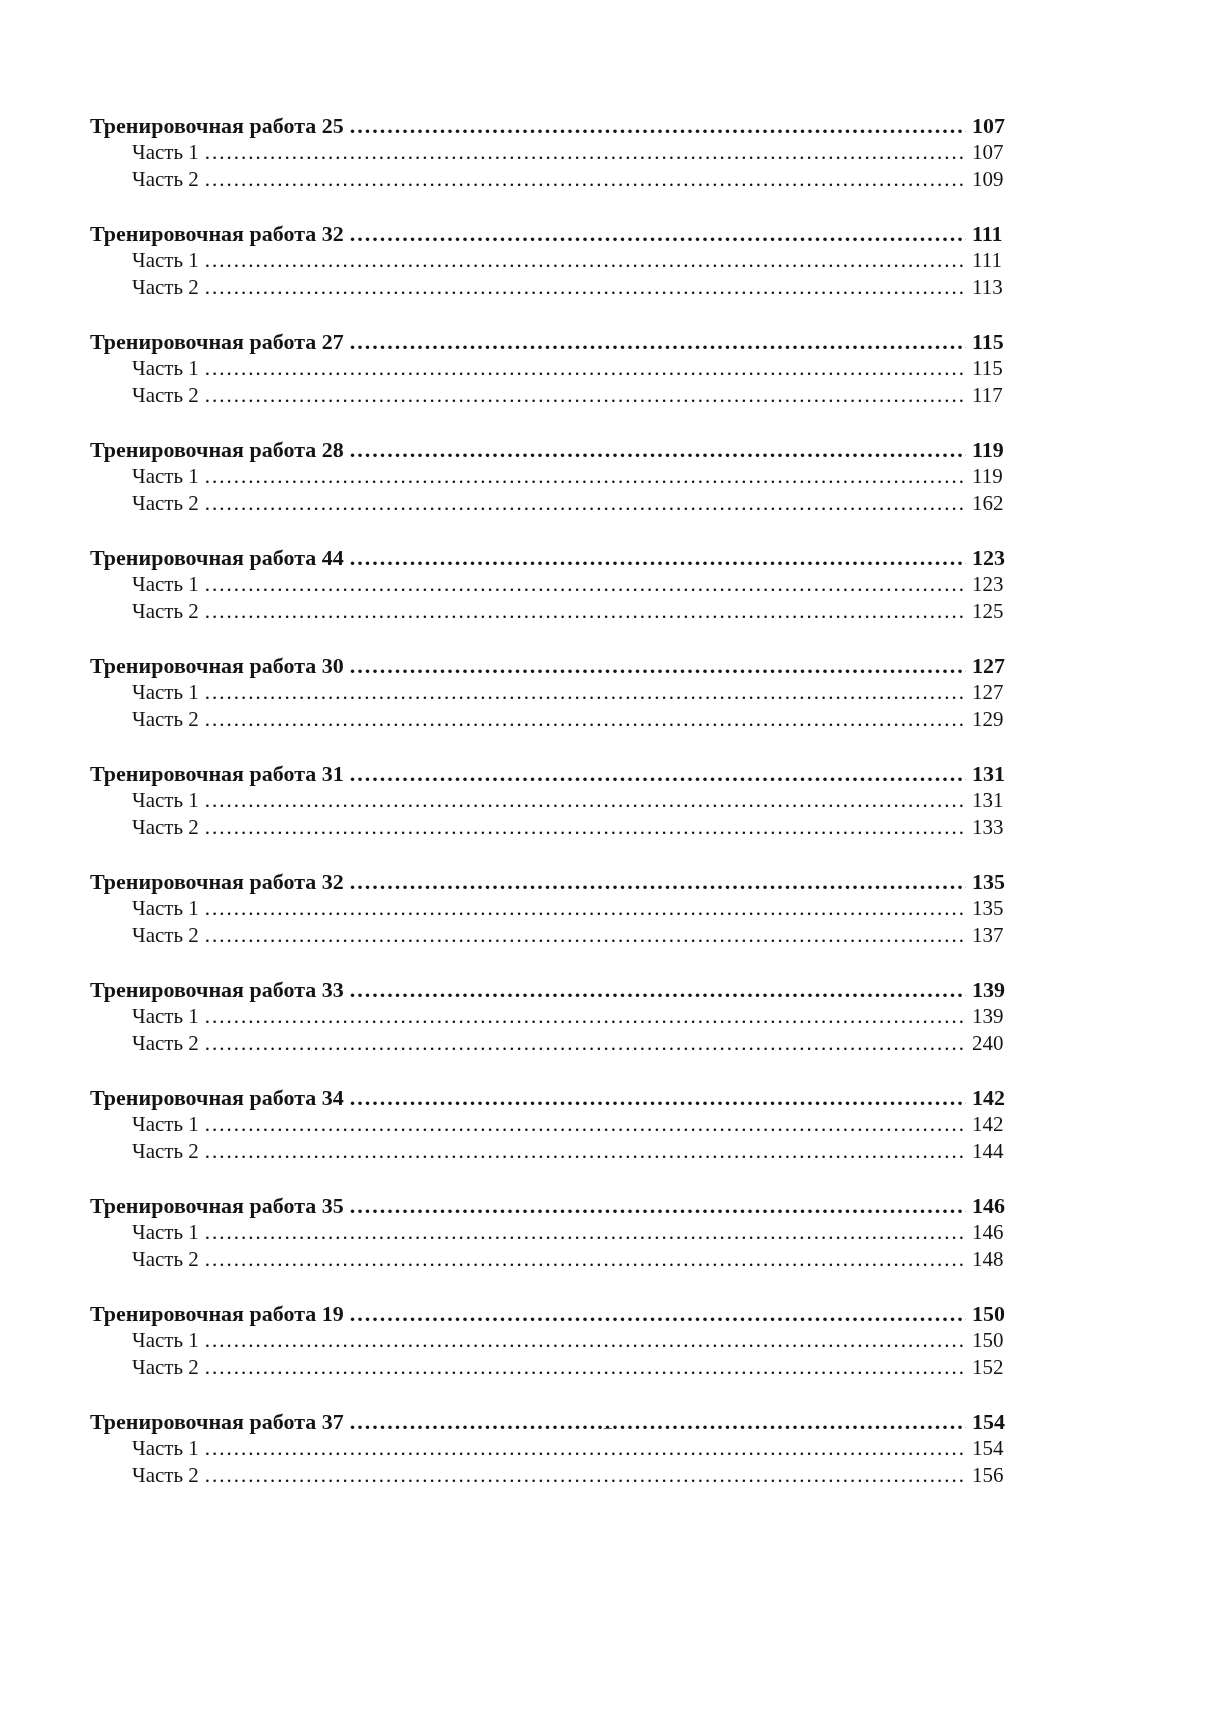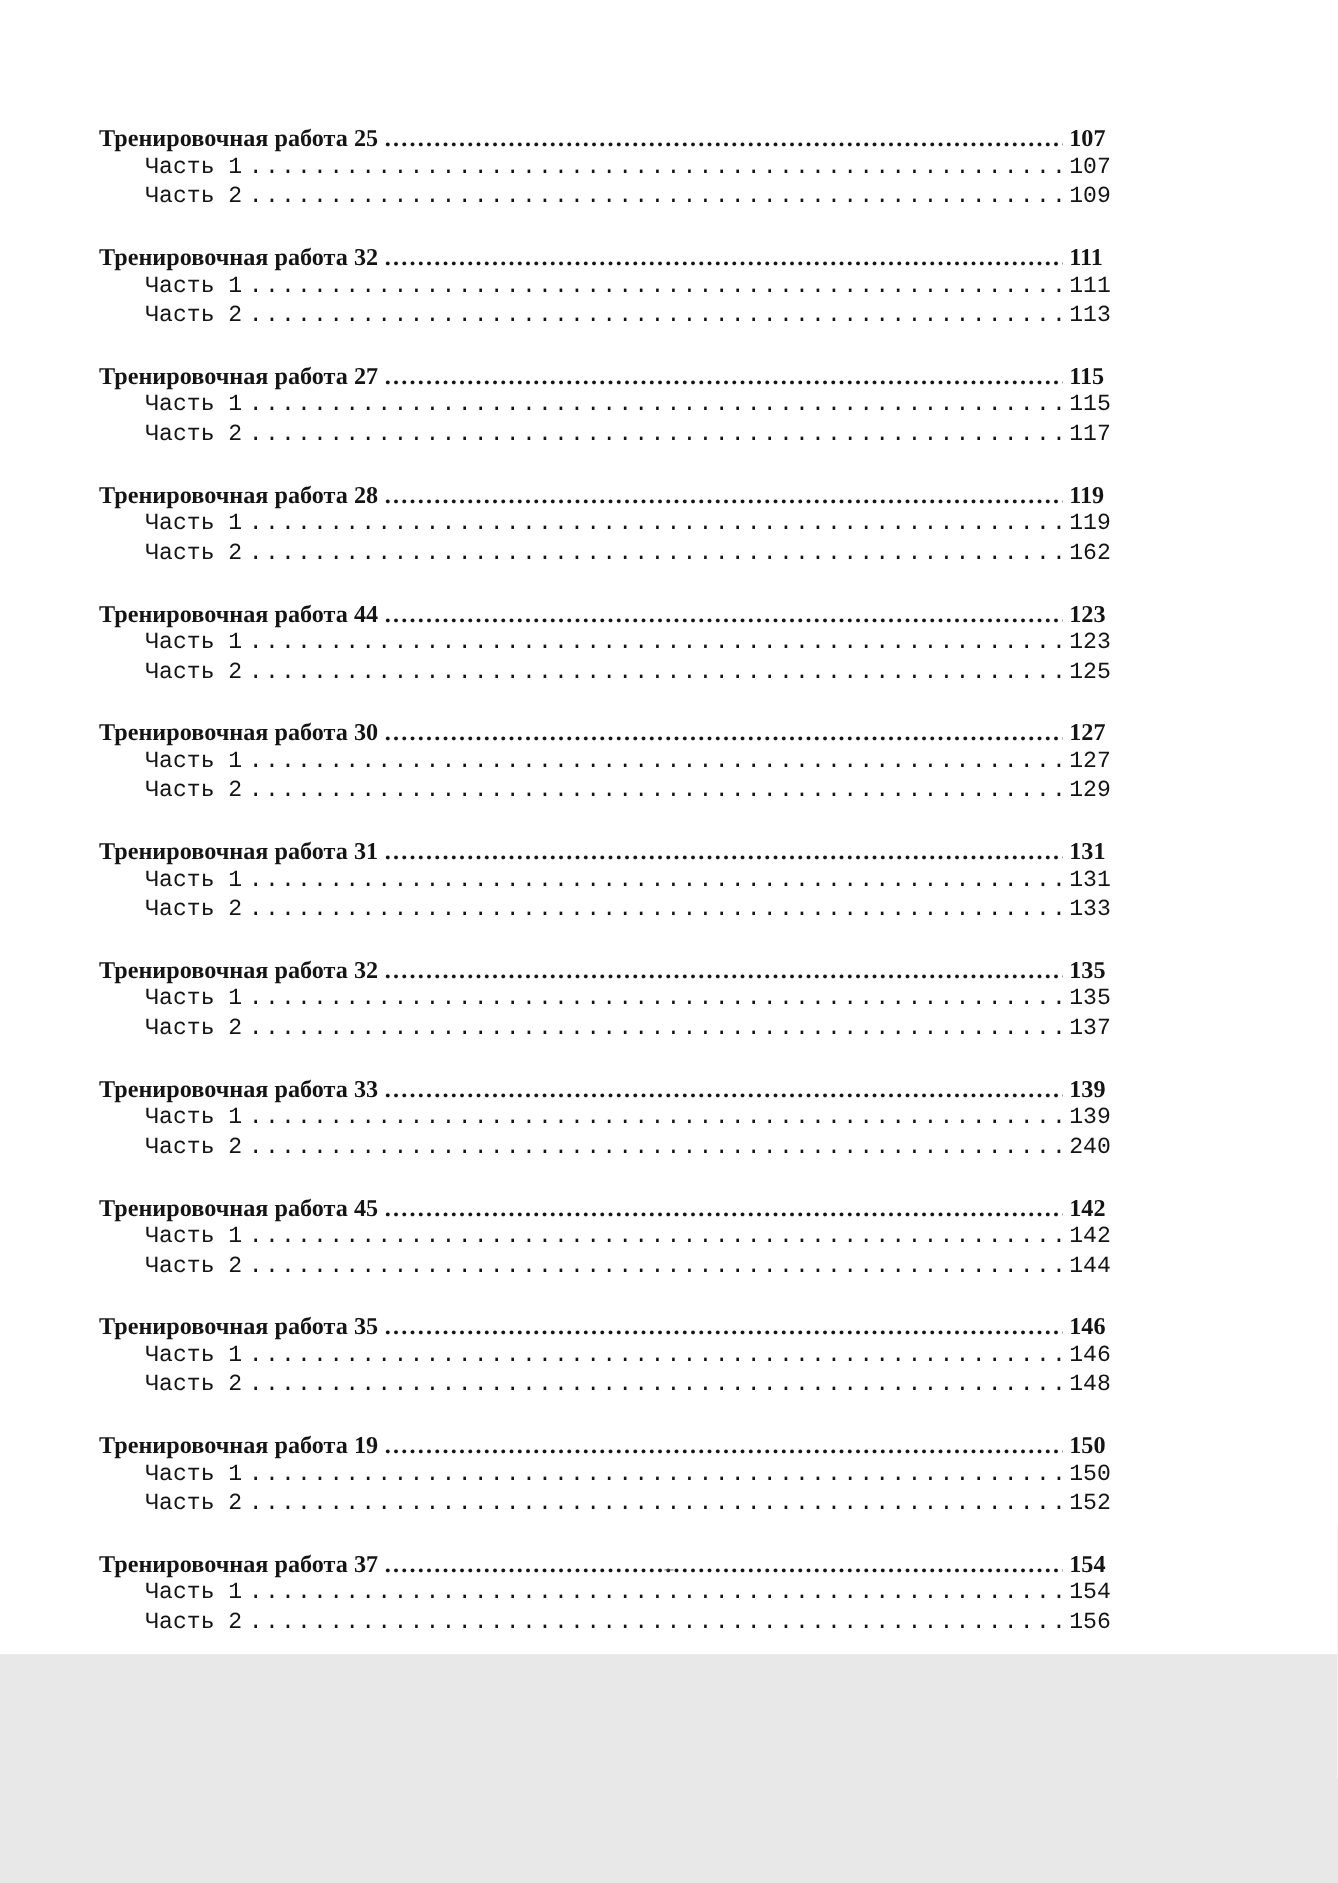--- a/index.html
+++ b/index.html
@@ -3,21 +3,21 @@
 <meta charset="utf-8">
 <style>
   html, body {
     margin: 0;
     padding: 0;
     background: #e8e8e8;
   }
   .page {
     position: relative;
     width: 1216px;
-    height: 1504px;
+    height: 1712px;
     margin: 0 auto;
     background: #ffffff;
     box-sizing: border-box;
     font-family: "Liberation Serif", "DejaVu Serif", serif;
     color: #141414;
   }
   .toc {
     position: absolute;
     top: 112px;
     left: 90px;
@@ -32,21 +32,20 @@
     font-size: 21px;
     line-height: 27px;
     white-space: nowrap;
   }
   .row.title-row {
     font-weight: bold;
     font-size: 22px;
   }
   .row.part-row {
     padding-left: 42px;
-    font-family: Liberation Mono, monospace;
   }
   .entry-title {
     flex: 0 0 auto;
   }
   .dots {
     flex: 1 1 auto;
     overflow: hidden;
     margin: 0 6px 0 6px;
     min-width: 20px;
   }
@@ -239,21 +238,21 @@
   </div>
 
   <div class="row part-row">
     <span class="entry-title">Часть 2</span>
     <span class="dots"></span>
     <span class="page-num">240</span>
   </div>
 </div>
       <div class="section">
   <div class="row title-row">
-    <span class="entry-title">Тренировочная работа 45</span>
+    <span class="entry-title">Тренировочная работа 34</span>
     <span class="dots"></span>
     <span class="page-num">142</span>
   </div>
 
   <div class="row part-row">
     <span class="entry-title">Часть 1</span>
     <span class="dots"></span>
     <span class="page-num">142</span>
   </div>
 

